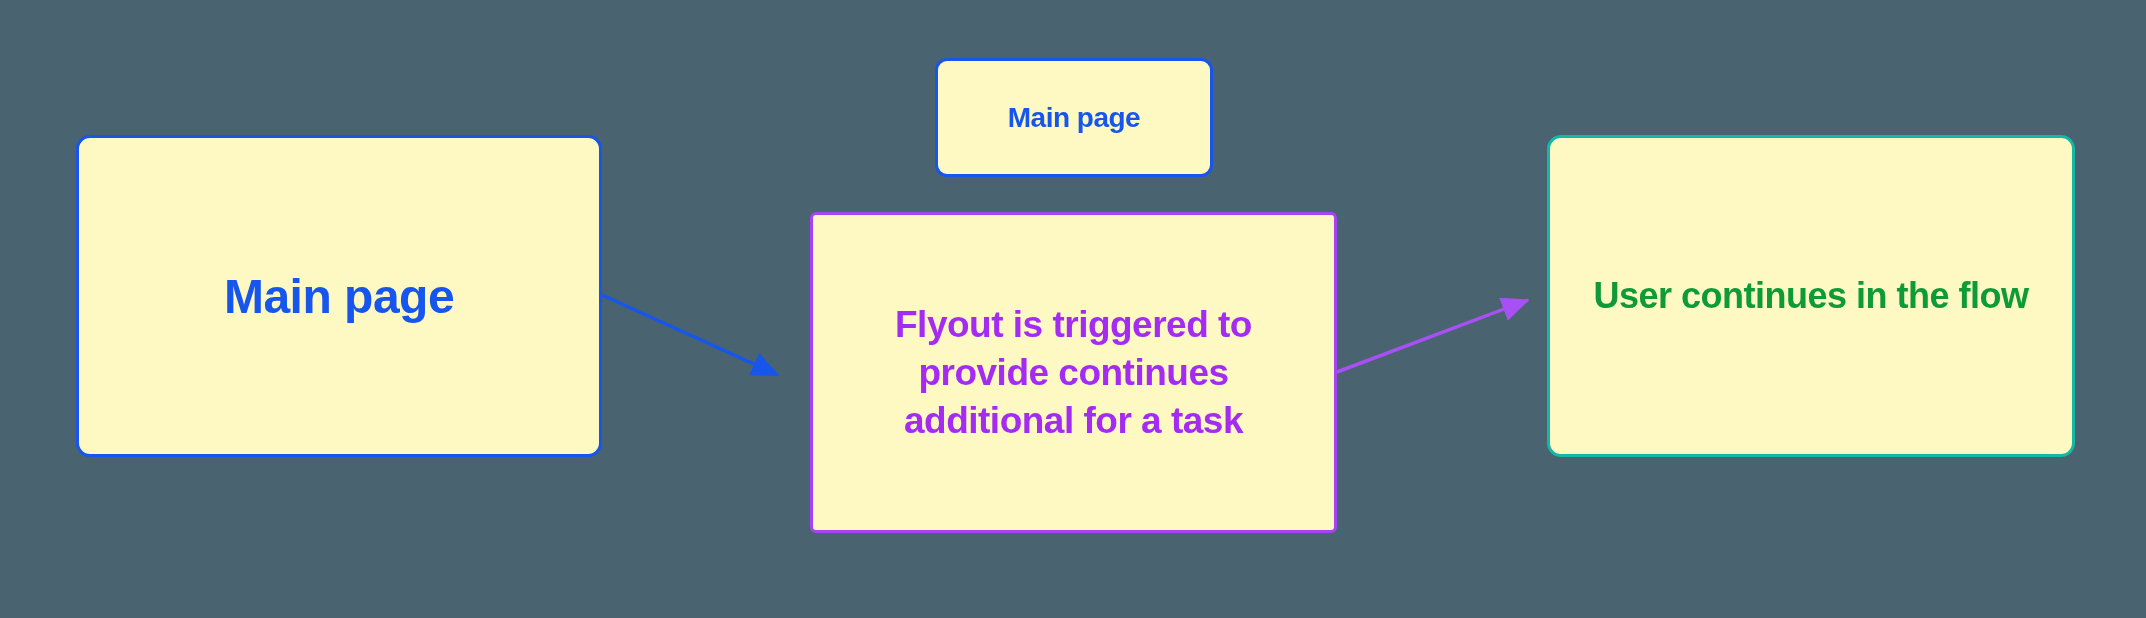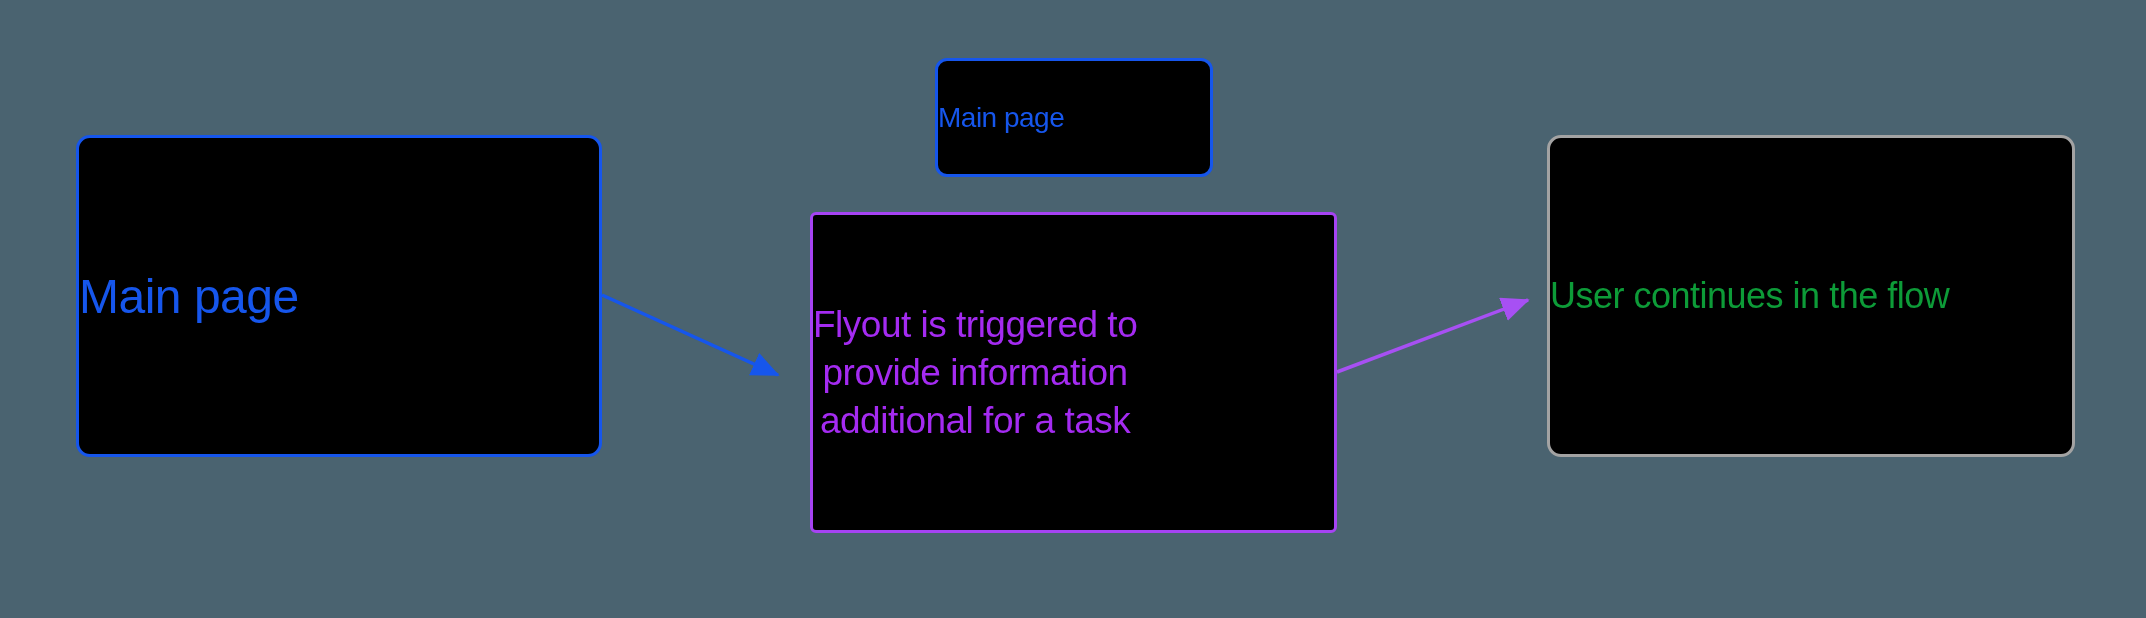--- a/index.html
+++ b/index.html
@@ -10,27 +10,27 @@
   .canvas {
     position: relative;
     width: 2146px;
     height: 618px;
     background: #4A6370;
     font-family: "Liberation Sans", sans-serif;
     overflow: hidden;
   }
   .node {
     position: absolute;
-    background: #000000;
+    background: #fef9c3;
     display: flex;
     align-items: center;
-    justify-content: flex-start;
+    justify-content: center;
     text-align: center;
     box-sizing: border-box;
-    font-weight: 400;
+    font-weight: 700;
     letter-spacing: -0.5px;
   }
   .node-main {
     left: 76px; top: 135px;
     width: 526px; height: 322px;
     border: 3px solid #1656EC;
     border-radius: 14px;
     color: #1656EC;
     font-size: 48px;
   }
@@ -47,21 +47,21 @@
     width: 527px; height: 321px;
     border: 3px solid #A643F3;
     border-radius: 6px;
     color: #A42BF1;
     font-size: 37px;
     line-height: 48px;
   }
   .node-outcome {
     left: 1547px; top: 135px;
     width: 528px; height: 322px;
-    border: 3px solid #a3a3a3;
+    border: 3px solid #14b8a6;
     border-radius: 14px;
     color: #0D9B38;
     font-size: 36px;
   }
   .arrow-layer {
     position: absolute;
     left: 0; top: 0;
     width: 2146px;
     height: 618px;
     pointer-events: none;
@@ -77,21 +77,21 @@
     <span>Main page</span>
   </div>
 
   <div class="node node-main-small">
     <span>Main page</span>
   </div>
 
   <div class="node node-flyout">
     <span>
       <span class="label-line">Flyout is triggered to</span>
-      <span class="label-line">provide information</span>
+      <span class="label-line">provide continues</span>
       <span class="label-line">additional for a task</span>
     </span>
   </div>
 
   <div class="node node-outcome">
     <span>User continues in the flow</span>
   </div>
 
   <svg class="arrow-layer" width="2146" height="618" viewBox="0 0 2146 618">
     <defs>

